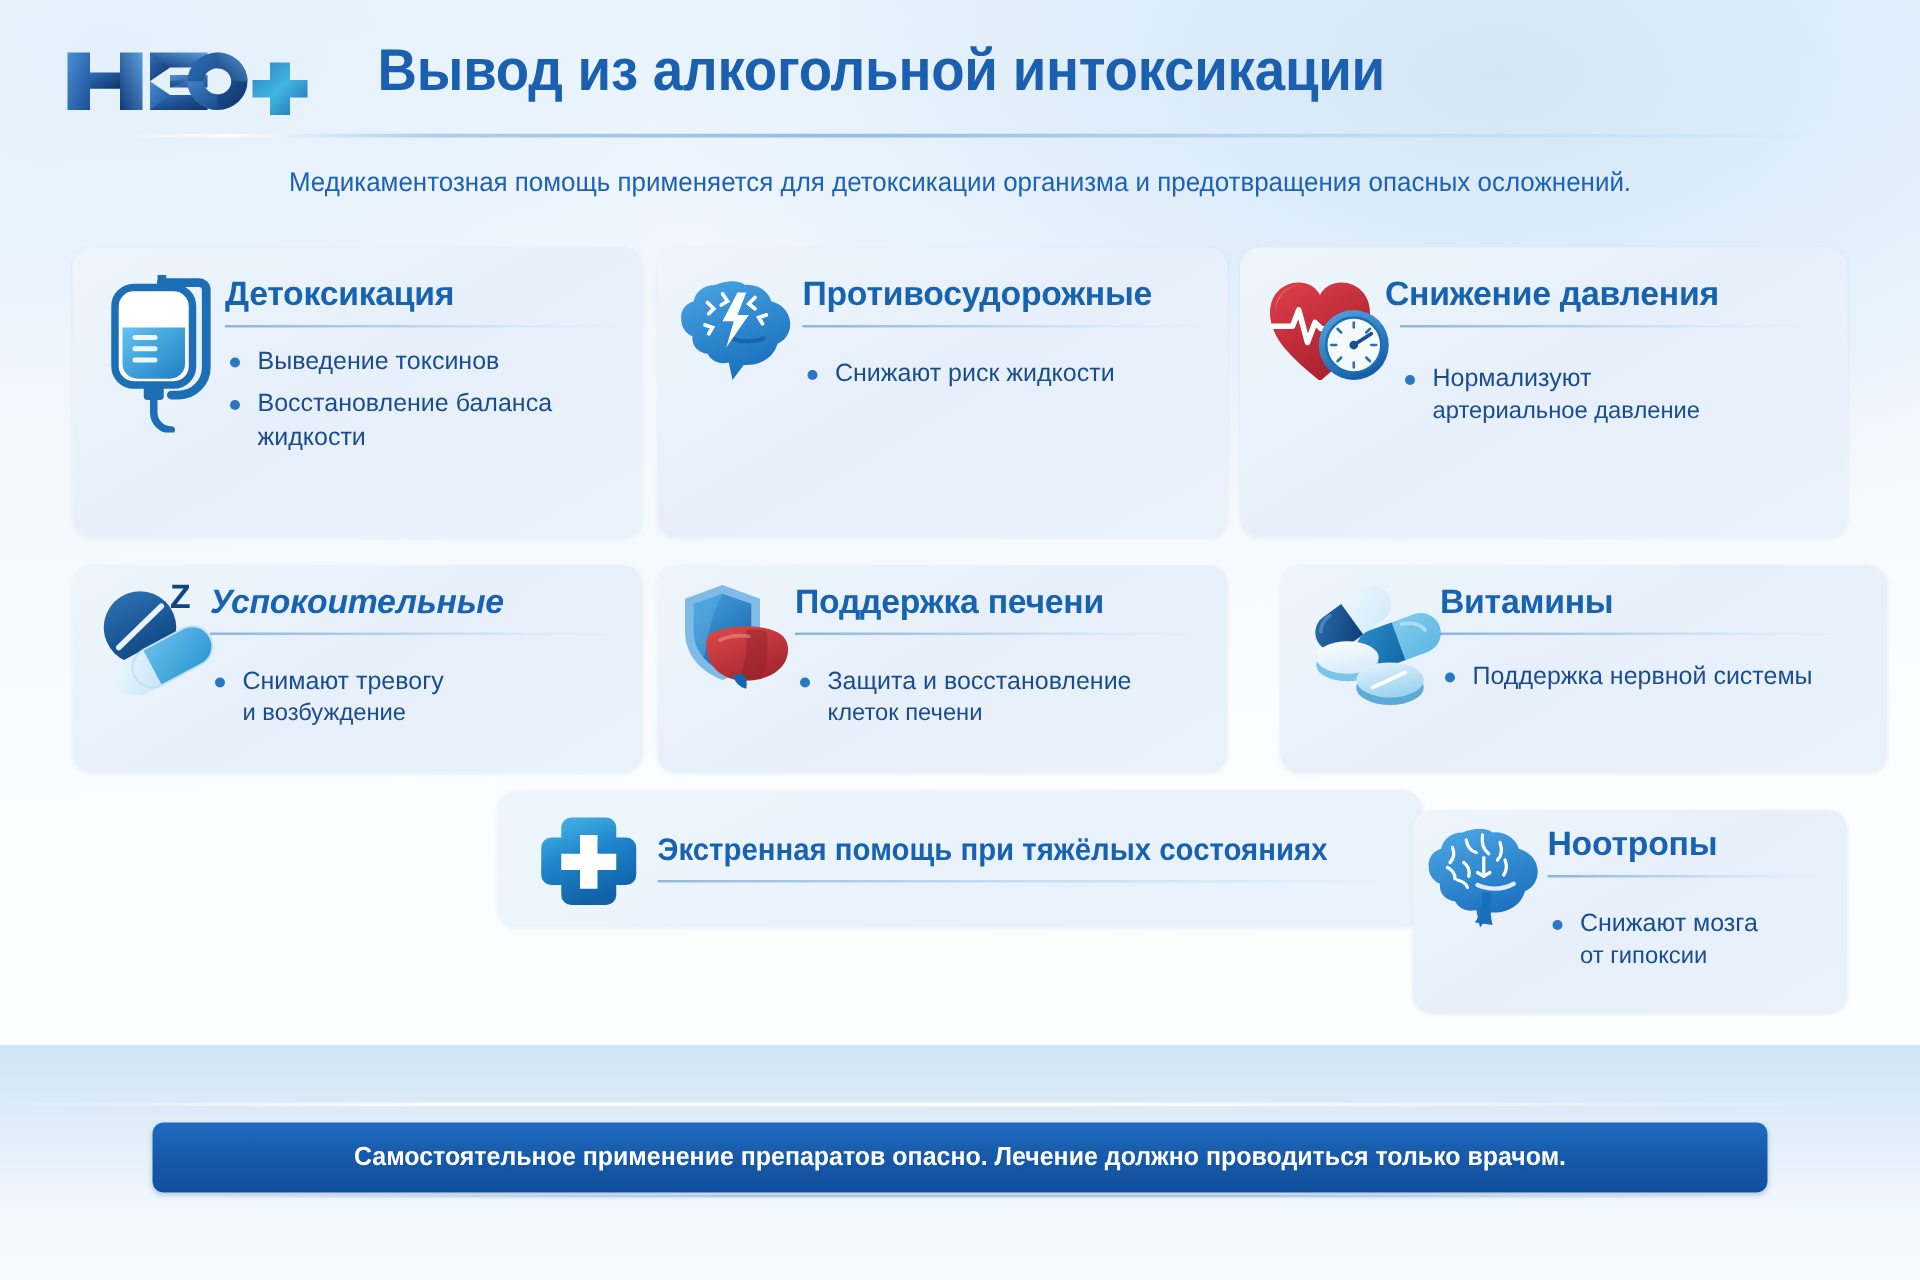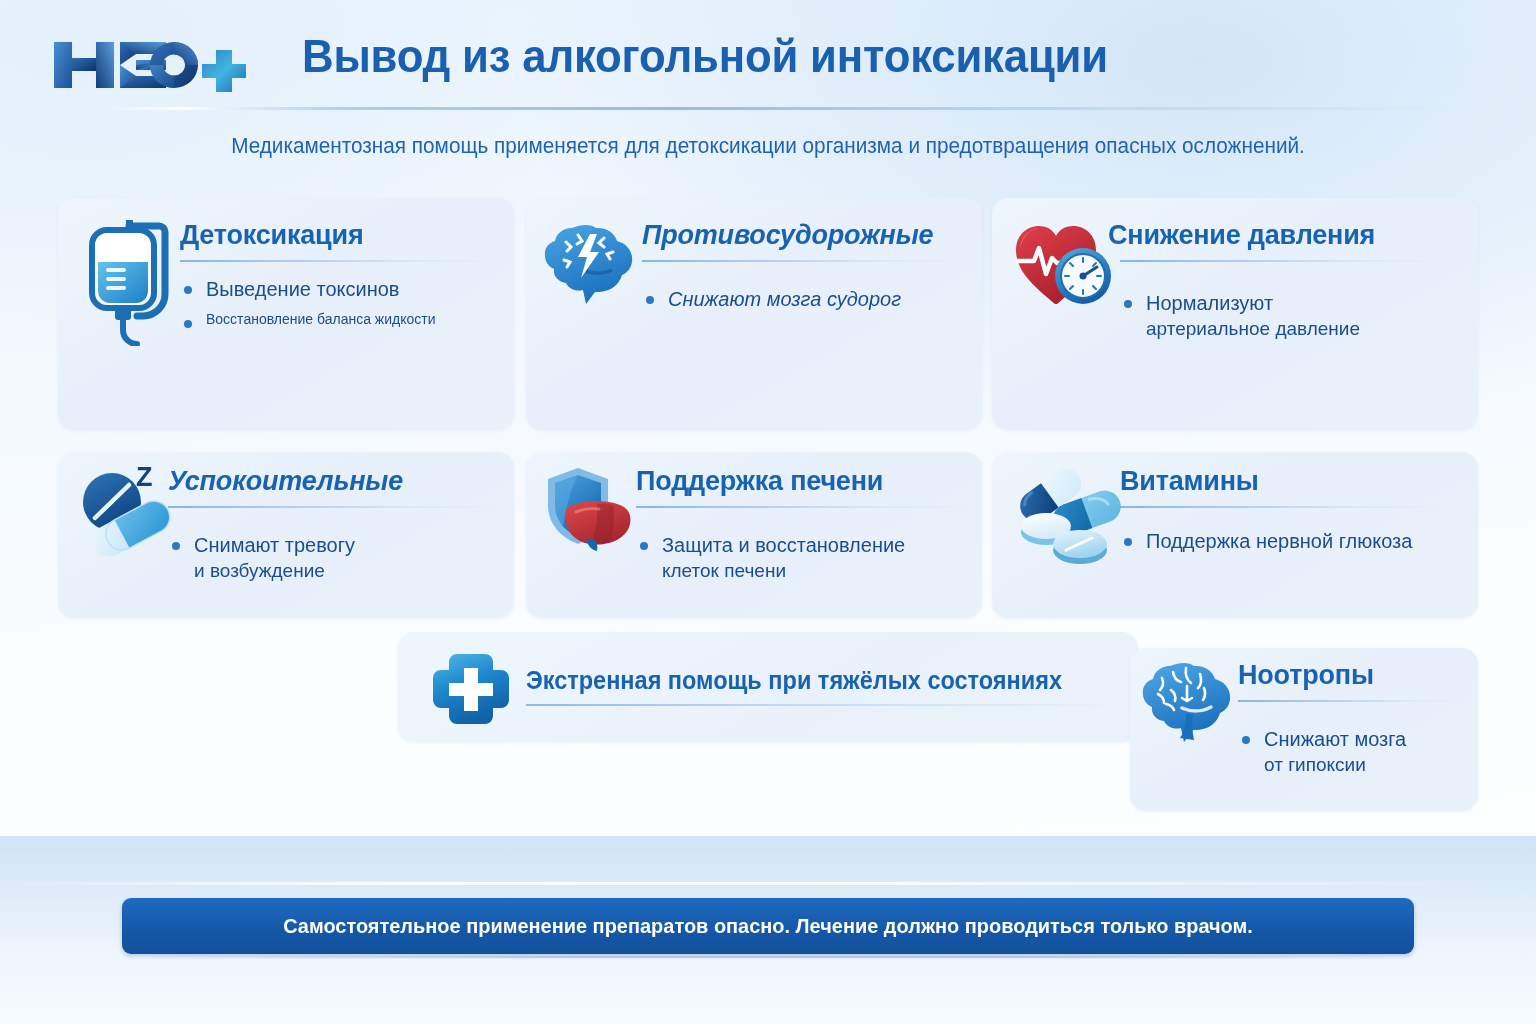--- a/index.html
+++ b/index.html
@@ -88,21 +88,21 @@
     padding-left:26px;
     font-size:20px; color:#1a4d8f;
     line-height:1.32;
     margin-bottom:8px;
   }
   .bullet:before{
     content:""; position:absolute; left:4px; top:10px;
     width:8px; height:8px; border-radius:50%;
     background:#2a77c4;
   }
-  .bullet.small { font-size:14px; }
+  .bullet.small { font-size:20px; }
   .bullet .sub { display:block; font-size:19px; }
 
   
   .emergency {
     position:absolute; left:398px; top:632px; width:740px; height:110px;
     background:linear-gradient(150deg,#eef6fd 0%,#e9f2fb 55%,#eaf3fc 100%);
     border-radius:16px;
     box-shadow:0 1px 3px rgba(120,160,200,.13);
   }
   .emergency-title {
@@ -209,21 +209,21 @@
       </svg>
     </div>
     <div class="card-title" style="left:122px; top:22px;">Детоксикация</div>
     <div class="card-rule" style="left:122px; top:62px; width:332px;"></div>
     <div class="bullets" style="left:122px; top:78px; width:330px;">
       <div class="bullet">Выведение токсинов</div>
       <div class="bullet small">Восстановление баланса жидкости</div>
     </div>
   </div>
 
-  <div class="card" style="left:526px; top:198px; width:456px; height:232px;font-style:italic;">
+  <div class="card" style="left:526px; top:198px; width:456px; height:232px;">
     <div class="card-ico" style="left:16px; top:18px;">
       <svg width="104" height="100" viewBox="0 0 104 100">
         <defs>
           <linearGradient id="brA" x1="0" y1="0" x2="0.4" y2="1">
             <stop offset="0" stop-color="#4aa5e4"></stop>
               <stop offset="1" stop-color="#1b72bf"></stop>
           </linearGradient>
         </defs>
         <path d="M30 12c-9 0-16 6-17 13-7 2-11 8-10 15 0 6 4 11 9 13-1 7 4 13 12 14 3 6 10 9 17 7l3 14 9-12c13 1 24-6 27-17 7-3 11-10 10-18-1-8-7-14-15-16-2-8-11-14-21-13-5-4-14-4-24 0z" fill="url(#brA)"></path>
         <path d="M44 55c8 3 18 3 26-1" fill="none" stroke="#1560a4" stroke-width="3.5" opacity=".8"></path>
@@ -233,21 +233,21 @@
           <path d="M62 22l-5 5 5 4"></path>
             <path d="M71 36l-6 2 3 5"></path>
           <path d="M22 44l6 2-3 5"></path>
         </g>
         <path d="M48 18l-12 23h9l-6 21 18-26h-9l7-18z" fill="#ffffff"></path>
       </svg>
     </div>
     <div class="card-title" style="left:116px; top:22px;">Противосудорожные</div>
     <div class="card-rule" style="left:116px; top:62px; width:336px;"></div>
     <div class="bullets" style="left:116px; top:88px; width:330px;">
-      <div class="bullet">Снижают мозга судорог</div>
+      <div class="bullet">Снижают риск жидкости</div>
     </div>
   </div>
 
   <div class="card" style="left:992px; top:198px; width:486px; height:232px;">
     <div class="card-ico" style="left:18px; top:18px;">
       <svg width="110" height="108" viewBox="0 0 110 108">
         <defs>
           <linearGradient id="hrt" x1="0" y1="0" x2="0.6" y2="1">
             <stop offset="0" stop-color="#e0404a"></stop>
               <stop offset="1" stop-color="#a81f2d"></stop>
@@ -349,21 +349,21 @@
     <div class="card-title" style="left:110px; top:14px;">Поддержка печени</div>
     <div class="card-rule" style="left:110px; top:54px; width:344px;"></div>
     <div class="bullets" style="left:110px; top:80px; width:346px;">
       <div class="bullet">
         <span>Защита и восстановление</span>
         <span class="sub">клеток печени</span>
       </div>
     </div>
   </div>
 
-  <div class="card" style="left:992px; top:452px; width:486px; height:166px;">
+  <div class="card" style="left:1024px; top:452px; width:486px; height:166px;">
     <div class="card-ico" style="left:6px; top:6px;">
       <svg width="126" height="110" viewBox="0 0 126 110">
         <defs>
           <linearGradient id="cap1a" x1="0" y1="0" x2="1" y2="1">
             <stop offset="0" stop-color="#f2fbff"></stop>
               <stop offset="1" stop-color="#d2eaf8"></stop>
           </linearGradient>
           <linearGradient id="cap1b" x1="0" y1="0" x2="1" y2="1">
             <stop offset="0" stop-color="#2c6fb2"></stop>
               <stop offset="1" stop-color="#0d3f78"></stop>
@@ -403,21 +403,21 @@
         <ellipse cx="48" cy="68" rx="25" ry="13" fill="url(#tabA)"></ellipse>
 
         <ellipse cx="82" cy="92" rx="27" ry="14" fill="#5aabd8"></ellipse>
         <ellipse cx="82" cy="86" rx="27" ry="14" fill="url(#tabB)"></ellipse>
         <path d="M68 92l26-12" stroke="#ffffff" stroke-width="3" stroke-linecap="round"></path>
       </svg>
     </div>
     <div class="card-title" style="left:128px; top:14px;">Витамины</div>
     <div class="card-rule" style="left:128px; top:54px; width:336px;"></div>
     <div class="bullets" style="left:128px; top:76px; width:346px;">
-      <div class="bullet">Поддержка нервной глюкоза</div>
+      <div class="bullet">Поддержка нервной системы</div>
     </div>
   </div>
 
   <div class="emergency">
     <div class="card-ico" style="left:32px; top:20px;">
       <svg width="82" height="74" viewBox="0 0 82 74">
         <defs>
           <linearGradient id="crs" x1="0" y1="0" x2="0.4" y2="1">
             <stop offset="0" stop-color="#4fb9e8"></stop>
               <stop offset="0.5" stop-color="#1d86cd"></stop>

